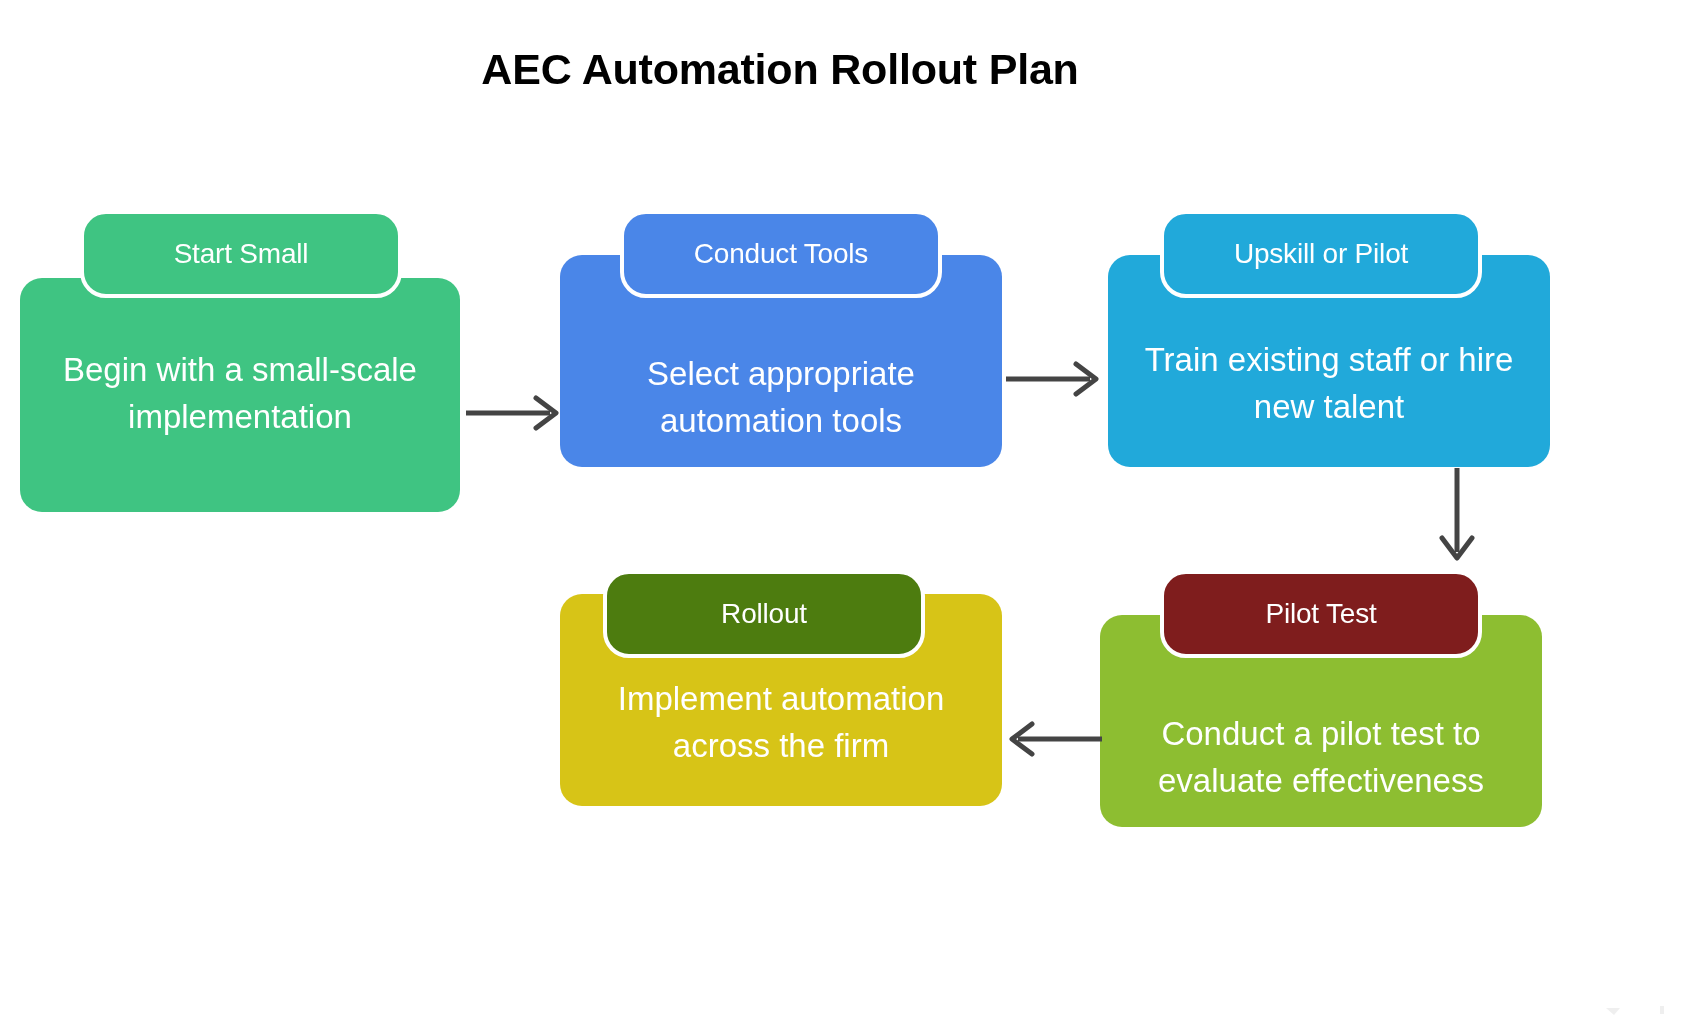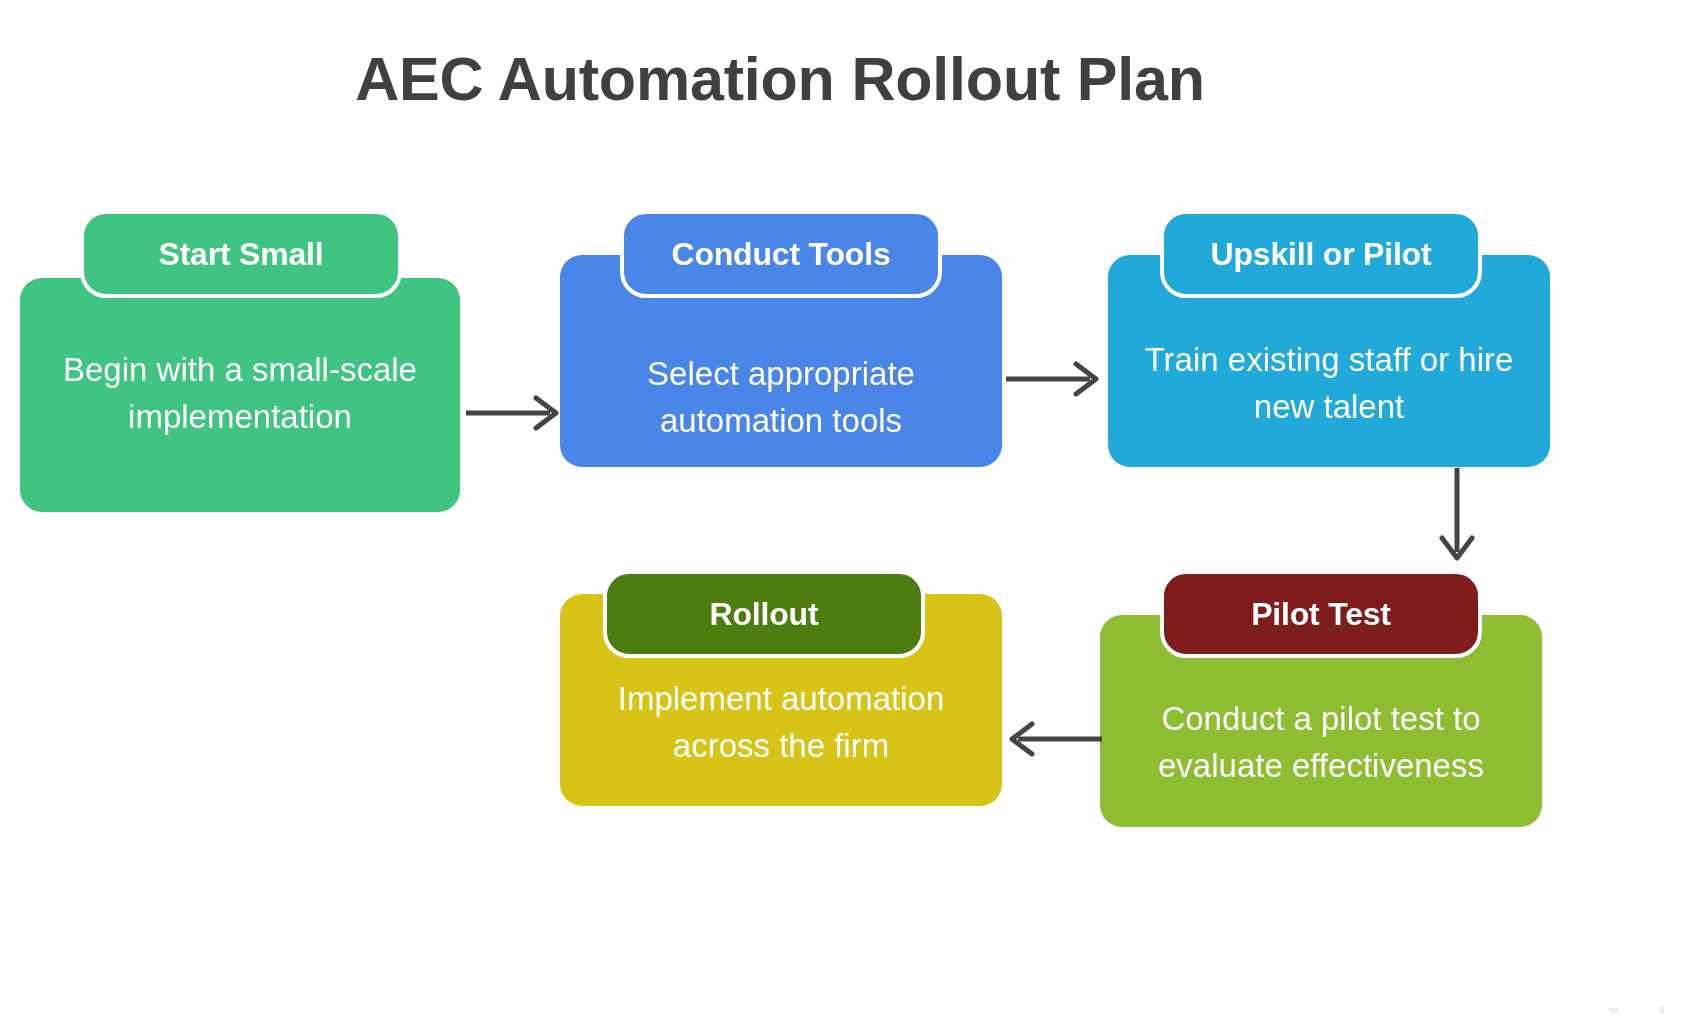--- a/index.html
+++ b/index.html
@@ -23,23 +23,23 @@
     background: #ffffff;
   }
 
   
   .page-title {
     position: absolute;
     left: 0;
     top: 46px;
     width: 1560px;
     text-align: center;
-    font-size: 61px;
+    font-size: 43px;
     font-weight: bold;
-    color: #404040;
+    color: #000000;
     letter-spacing: -0.2px;
     line-height: 1.1;
   }
 
   
   .node {
     position: absolute;
   }
   .node-body {
     position: absolute;
@@ -60,22 +60,22 @@
   }
   .node-header {
     position: absolute;
     border-radius: 26px;
     border: 4px solid #ffffff;
     box-sizing: border-box;
     display: flex;
     align-items: center;
     justify-content: center;
     color: #ffffff;
-    font-size: 32px;
-    font-weight: bold;
+    font-size: 28px;
+    font-weight: normal;
     letter-spacing: -0.2px;
     z-index: 5;
   }
 
   
   .connector {
     position: absolute;
     z-index: 6;
   }
   .connector svg { display: block; }
@@ -135,21 +135,21 @@
 
   <div class="connector" style="left:1436px; top:468px; width:42px; height:100px;">
     <svg width="42" height="100" viewBox="0 0 42 100">
       <line x1="21" y1="0" x2="21" y2="84" stroke="#444444" stroke-width="5"></line>
       <polyline points="6,70 21,90 36,70" fill="none" stroke="#444444" stroke-width="5" stroke-linecap="round" stroke-linejoin="round"></polyline>
     </svg>
   </div>
 
   <div class="node">
     <div class="node-body" style="left:1100px; top:615px; width:442px; height:212px; background:#8dbe31;">
-      <div class="node-desc" style="top:81px;">Conduct a pilot test to evaluate effectiveness</div>
+      <div class="node-desc" style="top:96px;">Conduct a pilot test to evaluate effectiveness</div>
     </div>
     <div class="node-header" style="left:1160px; top:570px; width:322px; height:88px; background:#7f1d1d;">Pilot Test</div>
   </div>
 
   <div class="connector" style="left:1002px; top:718px; width:100px; height:42px;">
     <svg width="100" height="42" viewBox="0 0 100 42">
       <line x1="100" y1="21" x2="16" y2="21" stroke="#444444" stroke-width="5"></line>
       <polyline points="30,6 10,21 30,36" fill="none" stroke="#444444" stroke-width="5" stroke-linecap="round" stroke-linejoin="round"></polyline>
     </svg>
   </div>

